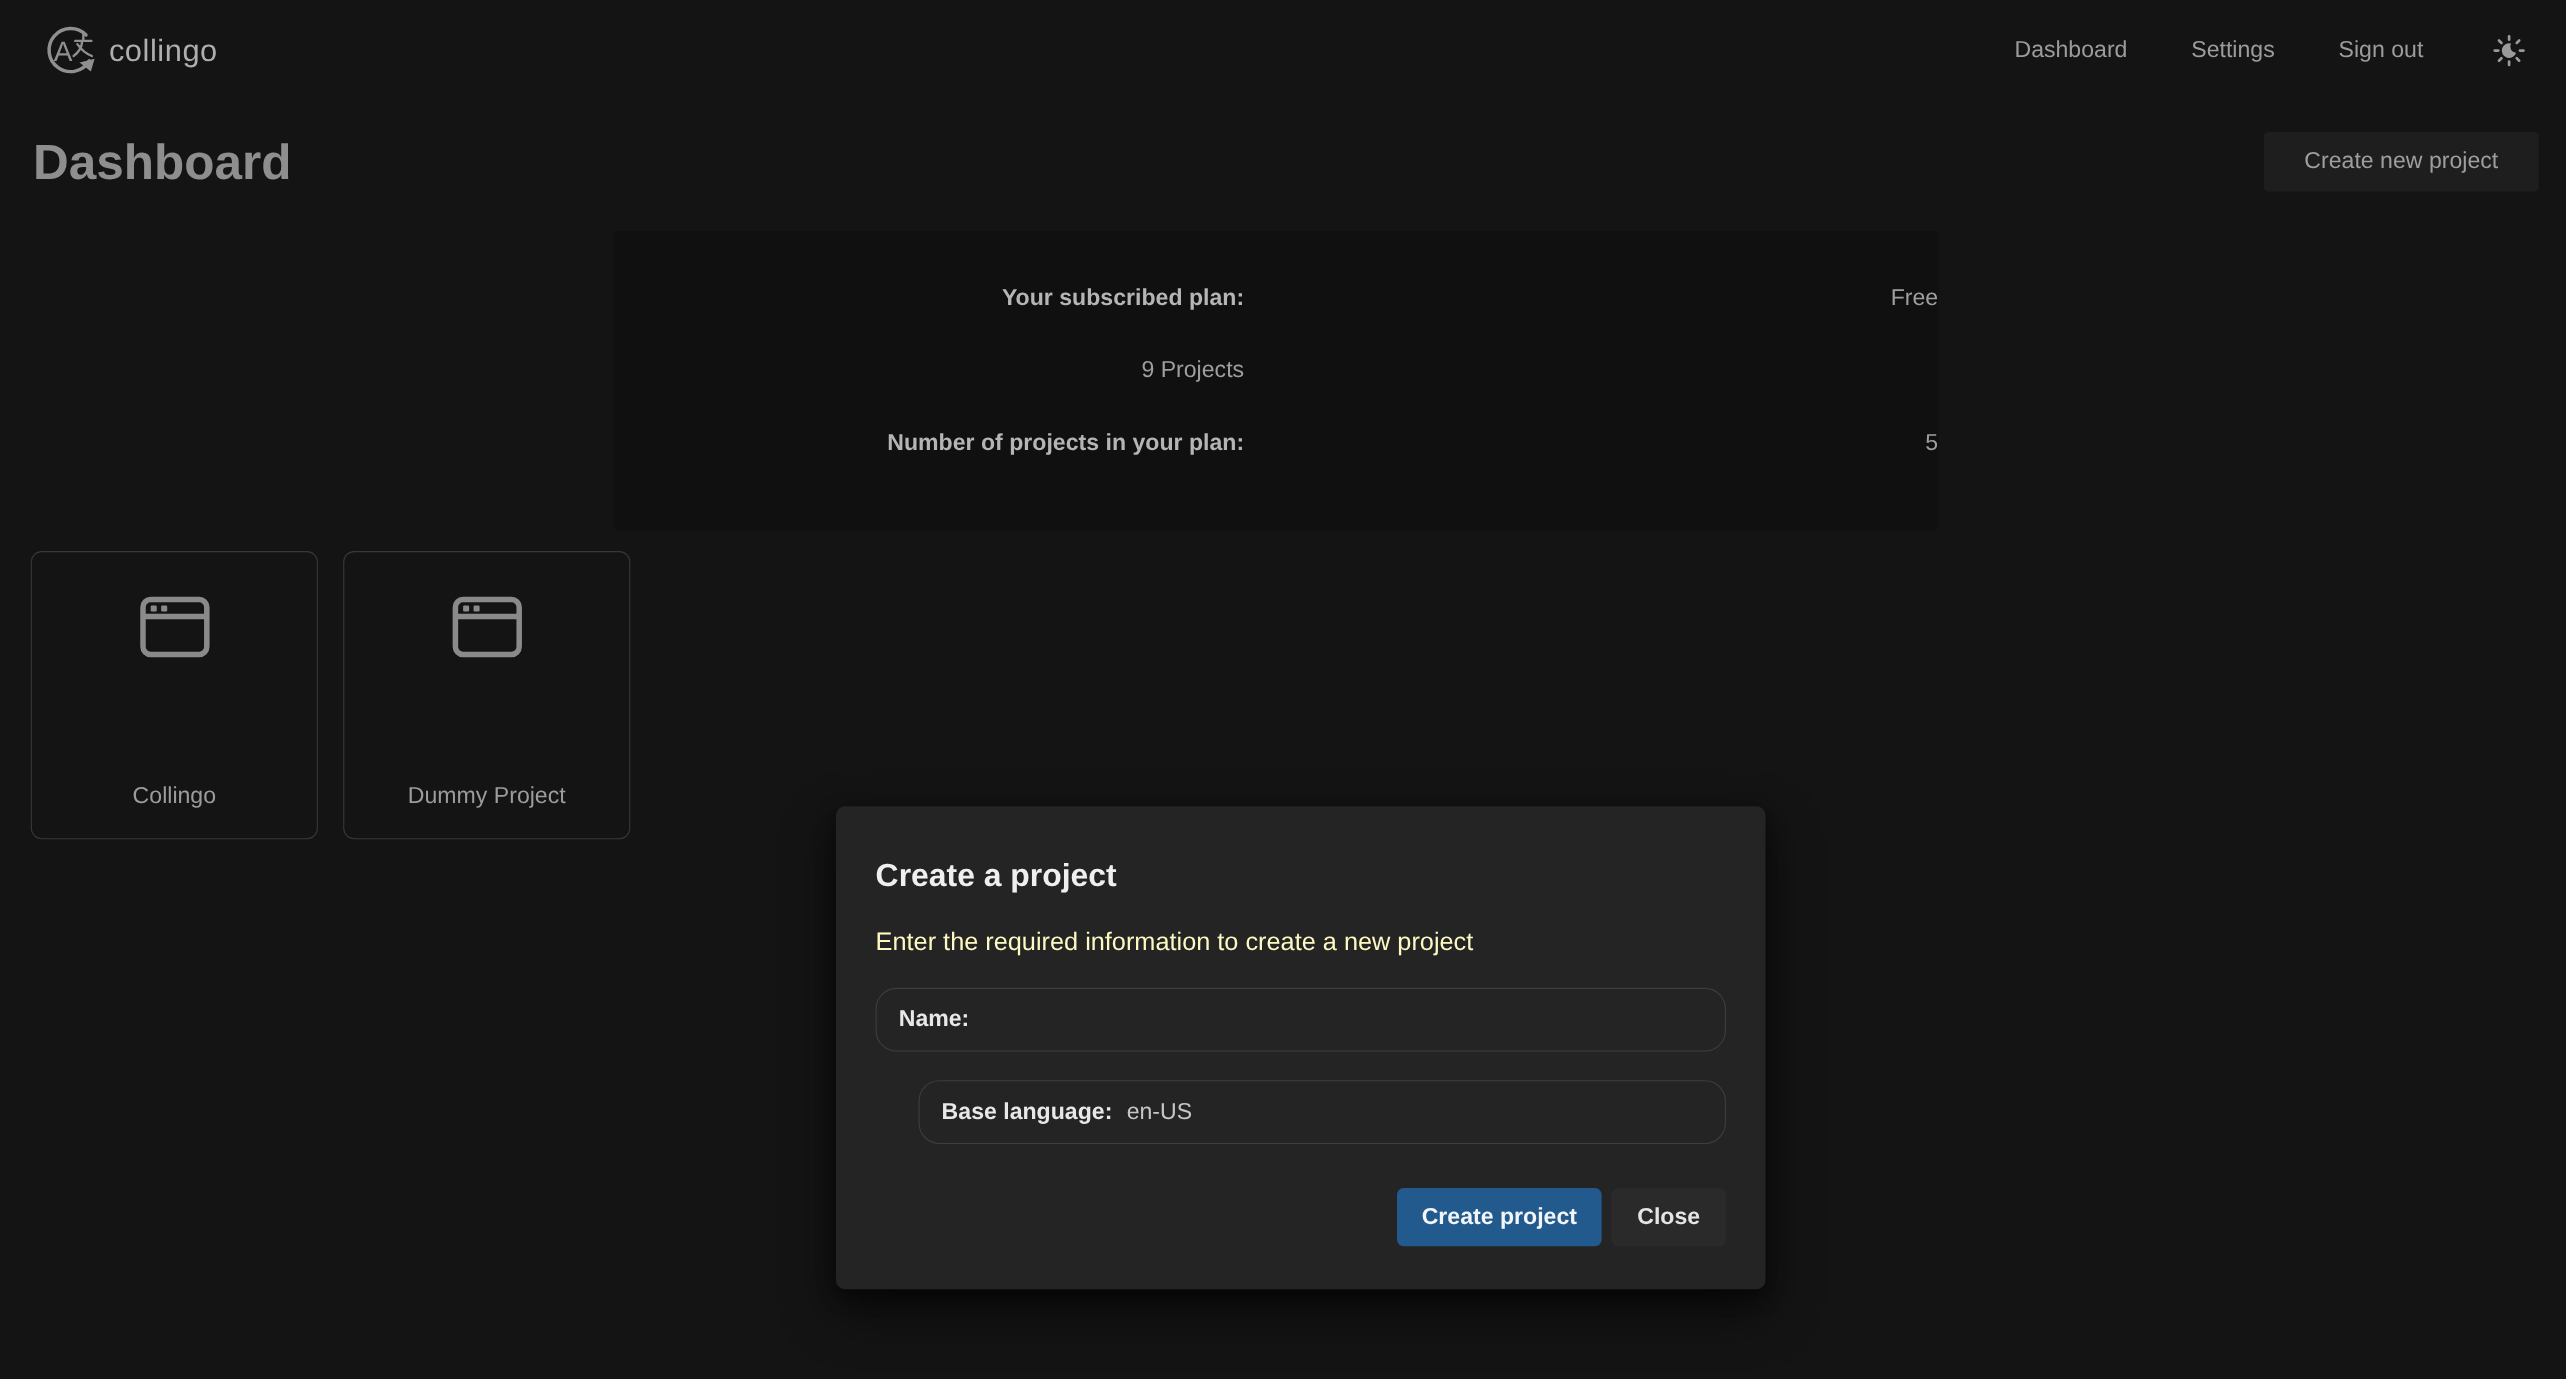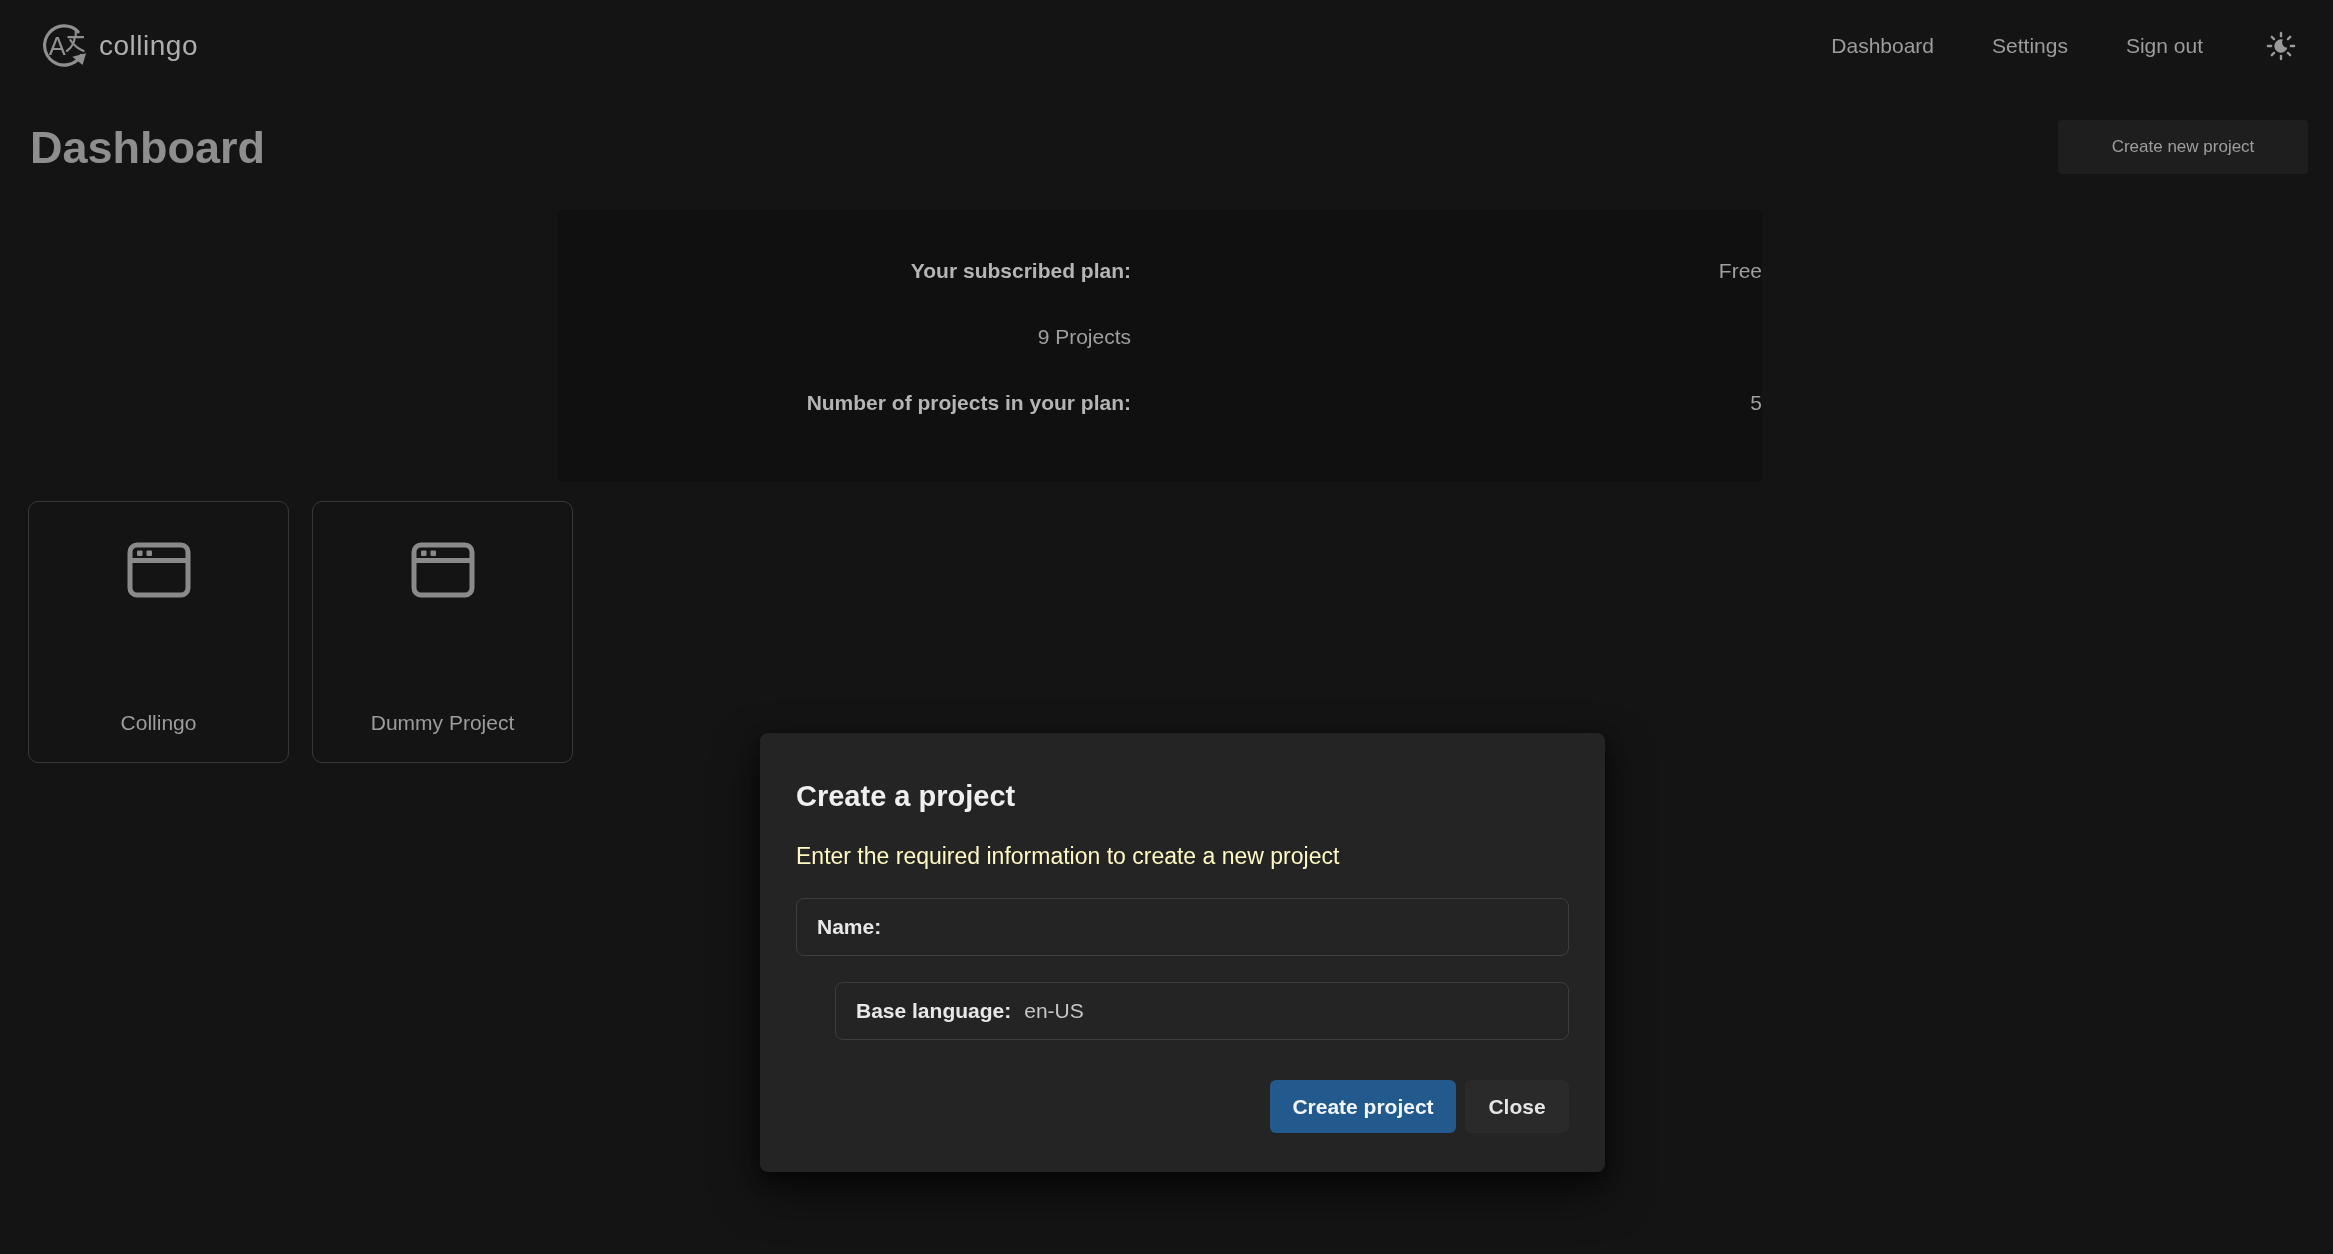--- a/index.html
+++ b/index.html
@@ -25,21 +25,21 @@
   .theme-btn { background: none; border: none; cursor: pointer; padding: 4px; line-height: 0; }
 
   
   .page-title {
     position: absolute; left: 30px; top: 124px;
     font-size: 45px; font-weight: 700; color: #8e8e8e; line-height: 1.05;
   }
   .create-new-btn {
     position: absolute; left: 2058px; top: 120px; width: 250px; height: 54px;
     background: #1e1e1e; border: none; border-radius: 4px;
-    color: #9e9e9e; font-size: 17px; font-family: inherit; cursor: pointer;
+    color: #9e9e9e; font-size: 21px; font-family: inherit; cursor: pointer;
   }
 
   
   .plan-panel {
     position: absolute; left: 558px; top: 210px; width: 1204px; height: 272px;
     background: #101010; border-radius: 4px; padding-top: 48px;
   }
   .plan-row {
     display: grid; grid-template-columns: 573px 1fr; column-gap: 44px;
     line-height: 26px; margin-bottom: 40px; gap: 35px;
@@ -62,21 +62,21 @@
   .modal {
     position: absolute; left: 760px; top: 733px; width: 845px;
     background: #242424; border-radius: 8px;
     padding: 48px 36px 39px 36px;
     box-shadow: 0 20px 45px rgba(0,0,0,0.55), 0 6px 18px rgba(0,0,0,0.45);
   }
   .modal-title { color: #efefef; font-size: 29px; font-weight: 700; line-height: 30px; }
   .modal-subtitle { margin-top: 34px; color: #fef9c3; font-size: 23px; line-height: 23px; }
   .field {
     display: flex; align-items: center;
-    height: 58px; border: 1px solid #3e3e3e; border-radius: 8px;
+    height: 58px; border: 1px solid #3e3e3e; border-radius: 19px;
     padding: 0 20px; cursor: text; background: #242424;
   }
   .field-name { margin-top: 30px; }
   .field-lang { margin-top: 26px; margin-left: 39px; }
   .field-label { color: #e8e8e8; font-size: 21px; font-weight: 700; }
   .field-value { color: #c6c6c6; font-size: 21px; margin-left: 13px; }
   .modal-actions { margin-top: 40px; display: flex; justify-content: flex-end; gap: 9px; }
   .btn-primary {
     width: 186px; height: 53px; border: none; border-radius: 6px;
     background: #235a8e; color: #f2f6fa; font-size: 21px; font-weight: 600;

